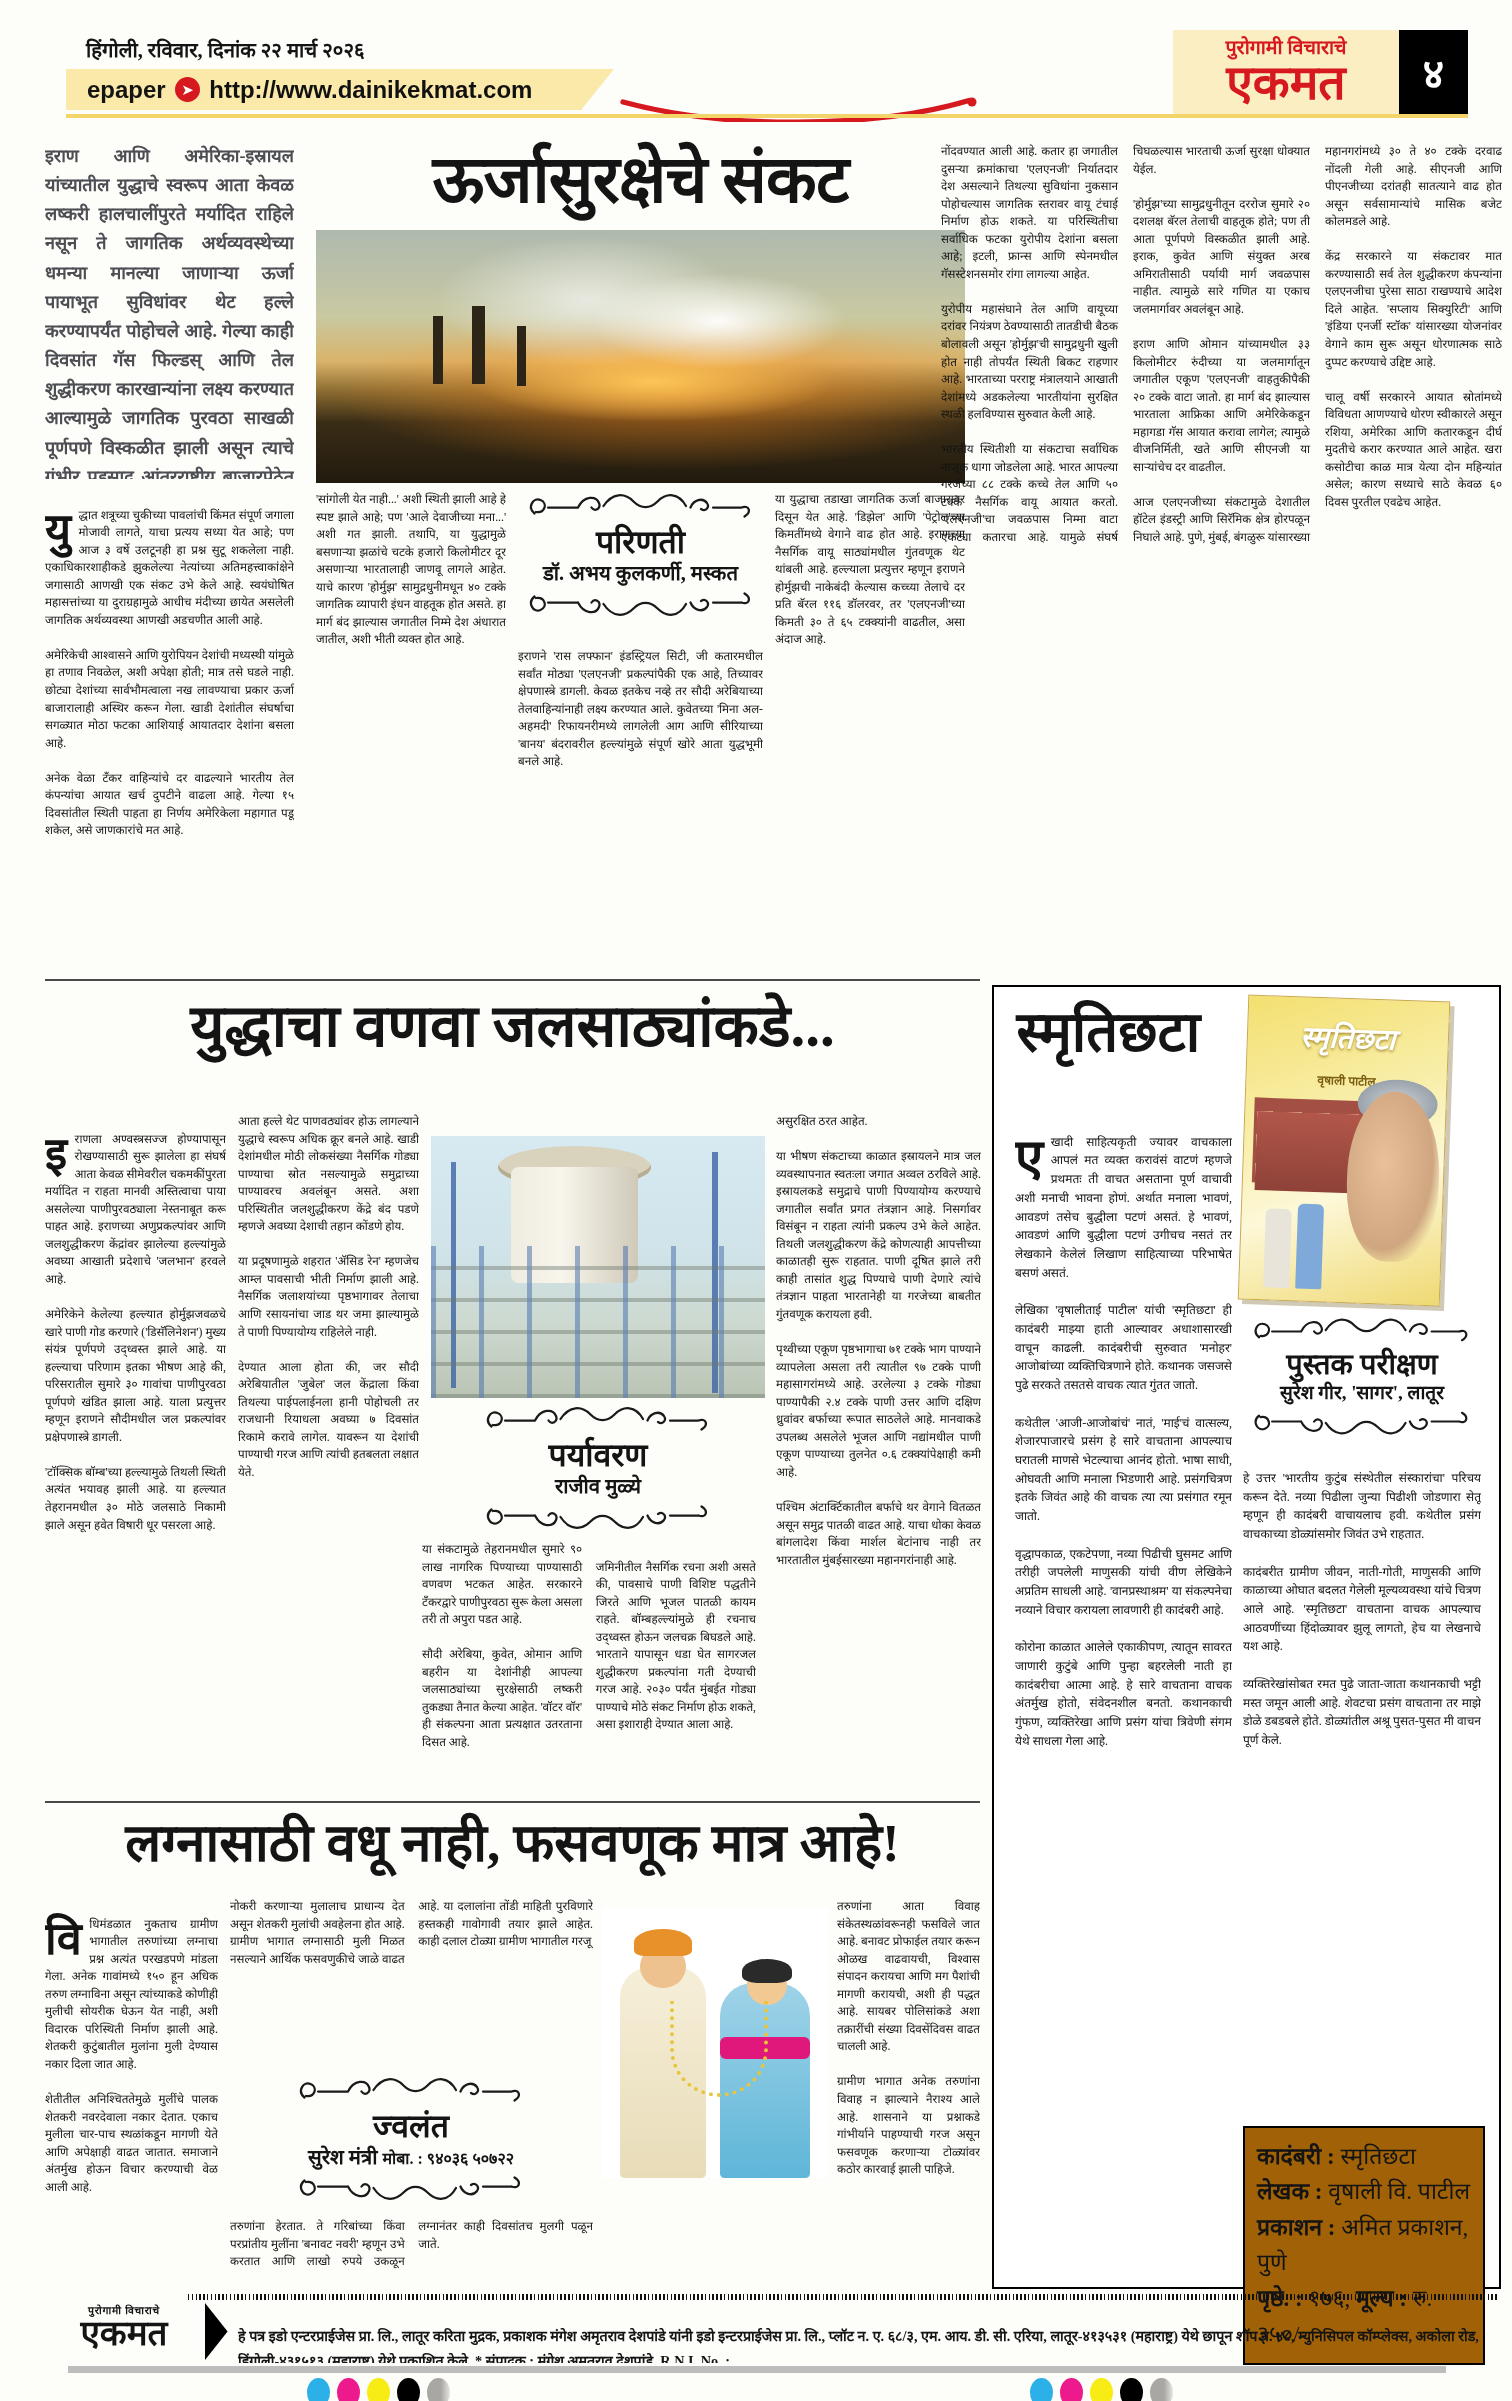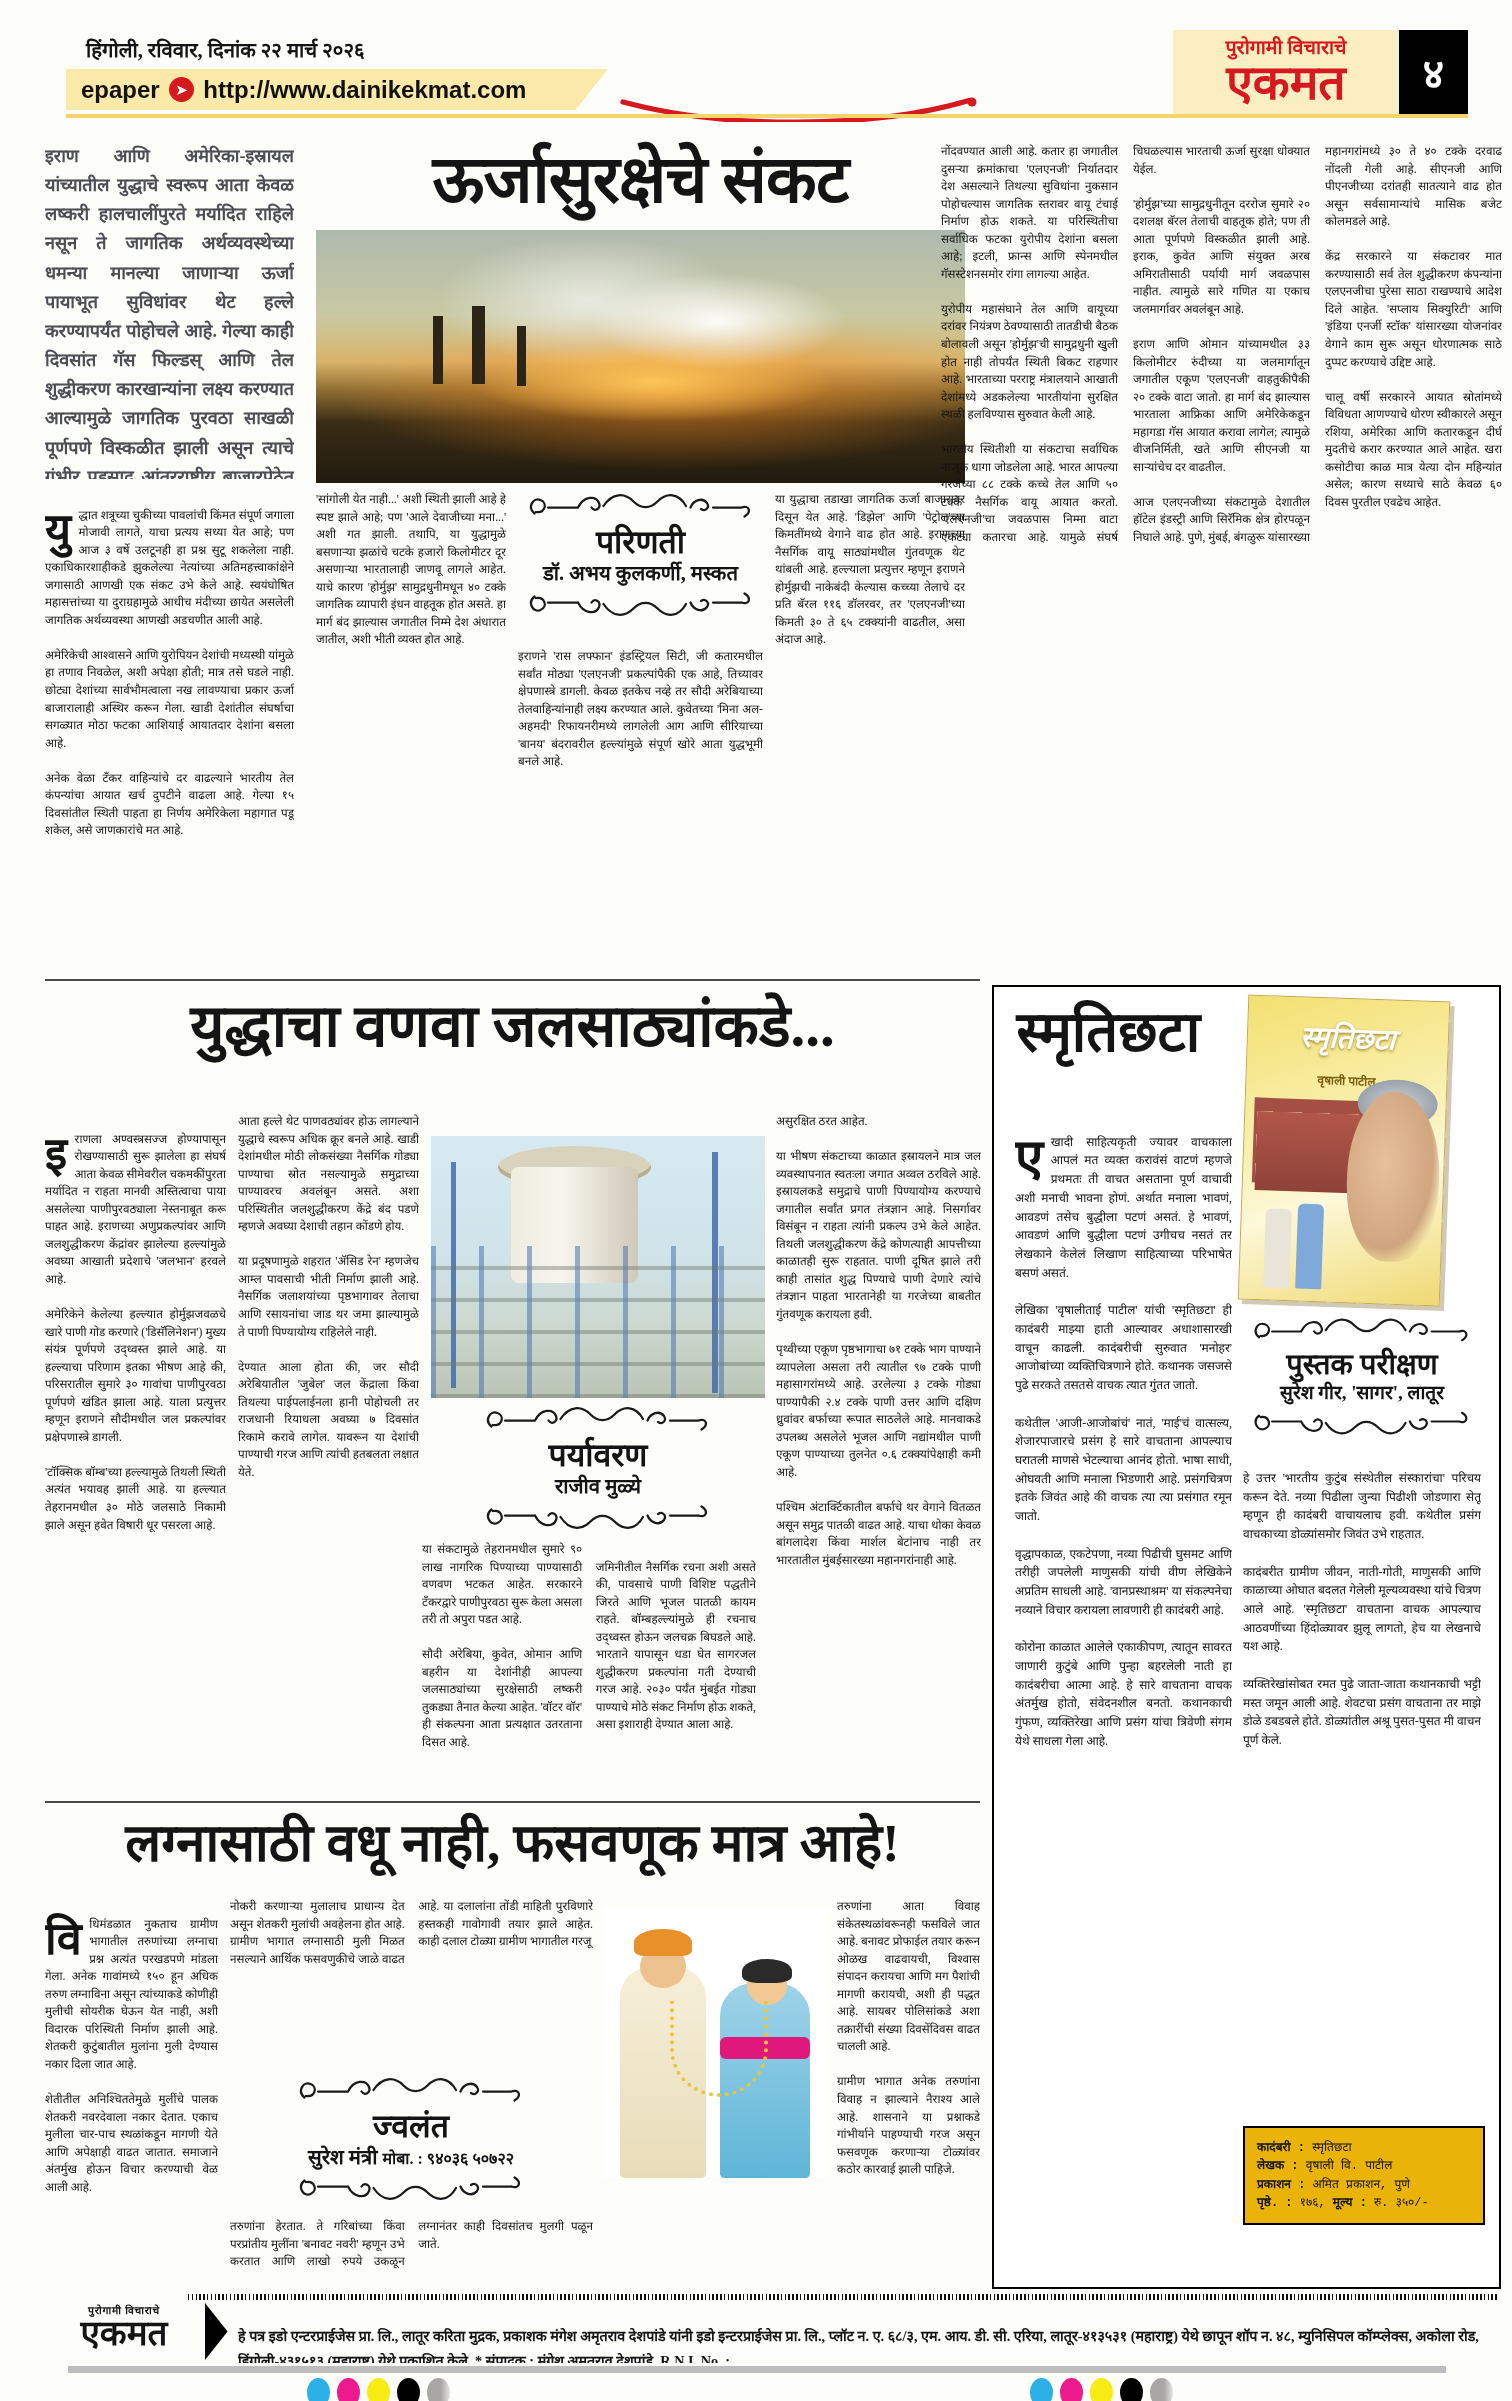--- a/index.html
+++ b/index.html
@@ -6,21 +6,21 @@
   #page{position:relative;width:1512px;height:2401px;background:#fdfdfa;margin:0 auto;overflow:hidden;
         font-family:"Liberation Serif","DejaVu Serif",serif;color:#141414;}
   .abs{position:absolute;}
   .txt{ text-align:justify;font-size:11.7px;line-height:1.5;overflow:hidden;white-space:pre-line;}
   .cols2{column-count:2;column-gap:13.6px;}
   .cols3{column-count:3;column-gap:15px;}
   .dc{float:left;font-weight:700;font-size:45px;line-height:.85;padding:4.5px 7.5px 0 0;}
   
   .dateline{font-size:20.3px;font-weight:700;}
   .epaper{background:#fbe9a9;clip-path:polygon(0 0,100% 0,94% 100%,0 100%);display:flex;align-items:center;
-          gap:9px;padding:0 30px 0 15px;height:41px;box-shadow:0 4.5px 0 #e9cf6b;}
+          gap:9px;padding:0 30px 0 21px;height:41px;box-shadow:0 4.5px 0 #e9cf6b;}
   .epaper .lbl{font-size:24px;font-weight:700;font-family:"Liberation Sans",sans-serif;}
   .ep-ico{width:25.6px;height:25.6px;border-radius:50%;background:#d6191f;color:#fff;display:flex;align-items:center;justify-content:center;font-size:15px;font-family:"DejaVu Sans",sans-serif;}
   .epaper a{color:#111;text-decoration:none;font-size:24px;font-weight:700;font-family:"Liberation Sans",sans-serif;}
   .yellowrule{background:#f3d469;height:3.8px;}
   .sundaylogo{color:#d6191f;font-size:65px;font-weight:900;font-style:italic;white-space:nowrap;
               text-align:center;line-height:1.0;font-family:"Liberation Serif",serif;}
   .masthead{background:#fbeec3;text-align:center;}
   .mast-tag{color:#d6191f;font-size:19.6px;font-weight:800;line-height:1.2;padding-top:6px;}
   .mast-title{color:#d6191f;font-size:48px;font-weight:900;line-height:.95;}
   .pagenum{background:#000;color:#fff;display:flex;align-items:center;justify-content:center;font-size:41px;font-weight:700;}
@@ -59,21 +59,21 @@
          background:linear-gradient(160deg,#f3e070 0%,#f9efad 40%,#fdf8d8 62%,#efd973 100%);overflow:hidden;}
   .cov-title{position:absolute;left:8%;top:6%;width:84%;text-align:center;color:#fff;font-size:29px;font-weight:900;font-style:italic;
              text-shadow:0 1.5px 3px rgba(120,90,0,.65);}
   .cov-auth{position:absolute;left:8%;top:24%;width:84%;text-align:center;color:#7c5f12;font-size:12px;font-weight:700;}
   .cov-house{position:absolute;left:6%;top:38%;width:52%;height:26%;background:linear-gradient(#b2574a,#8e4238);box-shadow:0 -10.5px 0 3px #a34f43;}
   .cov-face{position:absolute;right:2%;top:30%;width:46%;height:56%;border-radius:50% 50% 45% 45%;
             background:radial-gradient(ellipse at 40% 42%, #e8c09a 0%, #cfa67f 62%, rgba(0,0,0,0) 78%);}
   .cov-hair{position:absolute;right:4%;top:26%;width:40%;height:16%;border-radius:50%;background:radial-gradient(#cfd4d8,#9aa3ab 70%,transparent 75%);}
   .cov-fig1{position:absolute;left:12%;bottom:4%;width:13%;height:26%;background:#e8e4da;border-radius:6px 6px 1.5px 1.5px;}
   .cov-fig2{position:absolute;left:28%;bottom:4%;width:13%;height:28%;background:#7fa9d8;border-radius:6px 6px 1.5px 1.5px;}
-  .bk-details{border:2.3px solid #000;background:#eab308;padding:10.5px 12px;font-size:12px;line-height:1.55;font-family:Liberation Mono, monospace;}
+  .bk-details{border:2.3px solid #000;background:#a16207;padding:10.5px 12px;font-size:23px;line-height:1.55;}
   .bd-line b{font-weight:800;}
   
   .cartoon{background:#fff;overflow:hidden;}
   .groom{position:absolute;left:8%;bottom:0;width:38%;height:78%;background:linear-gradient(#f6efd9,#e8dcb8);border-radius:30px 30px 4.5px 4.5px;}
   .groom-head{position:absolute;left:17%;bottom:70%;width:20%;height:16%;background:#eec28e;border-radius:50%;}
   .groom-turban{position:absolute;left:14%;bottom:82%;width:26%;height:10%;background:#e8912a;border-radius:50% 50% 20% 20%;}
   .bride{position:absolute;right:8%;bottom:0;width:40%;height:72%;background:linear-gradient(#9fd3e8,#5fb6d8);border-radius:33px 33px 4.5px 4.5px;}
   .bride-band{position:absolute;right:8%;bottom:44%;width:40%;height:8%;background:#e0187c;border-radius:6px;}
   .bride-head{position:absolute;right:18%;bottom:64%;width:18%;height:15%;background:#f2c893;border-radius:50%;}
   .bride-hair{position:absolute;right:16%;bottom:72%;width:22%;height:9%;background:#2a2a2a;border-radius:50% 50% 30% 30%;}

